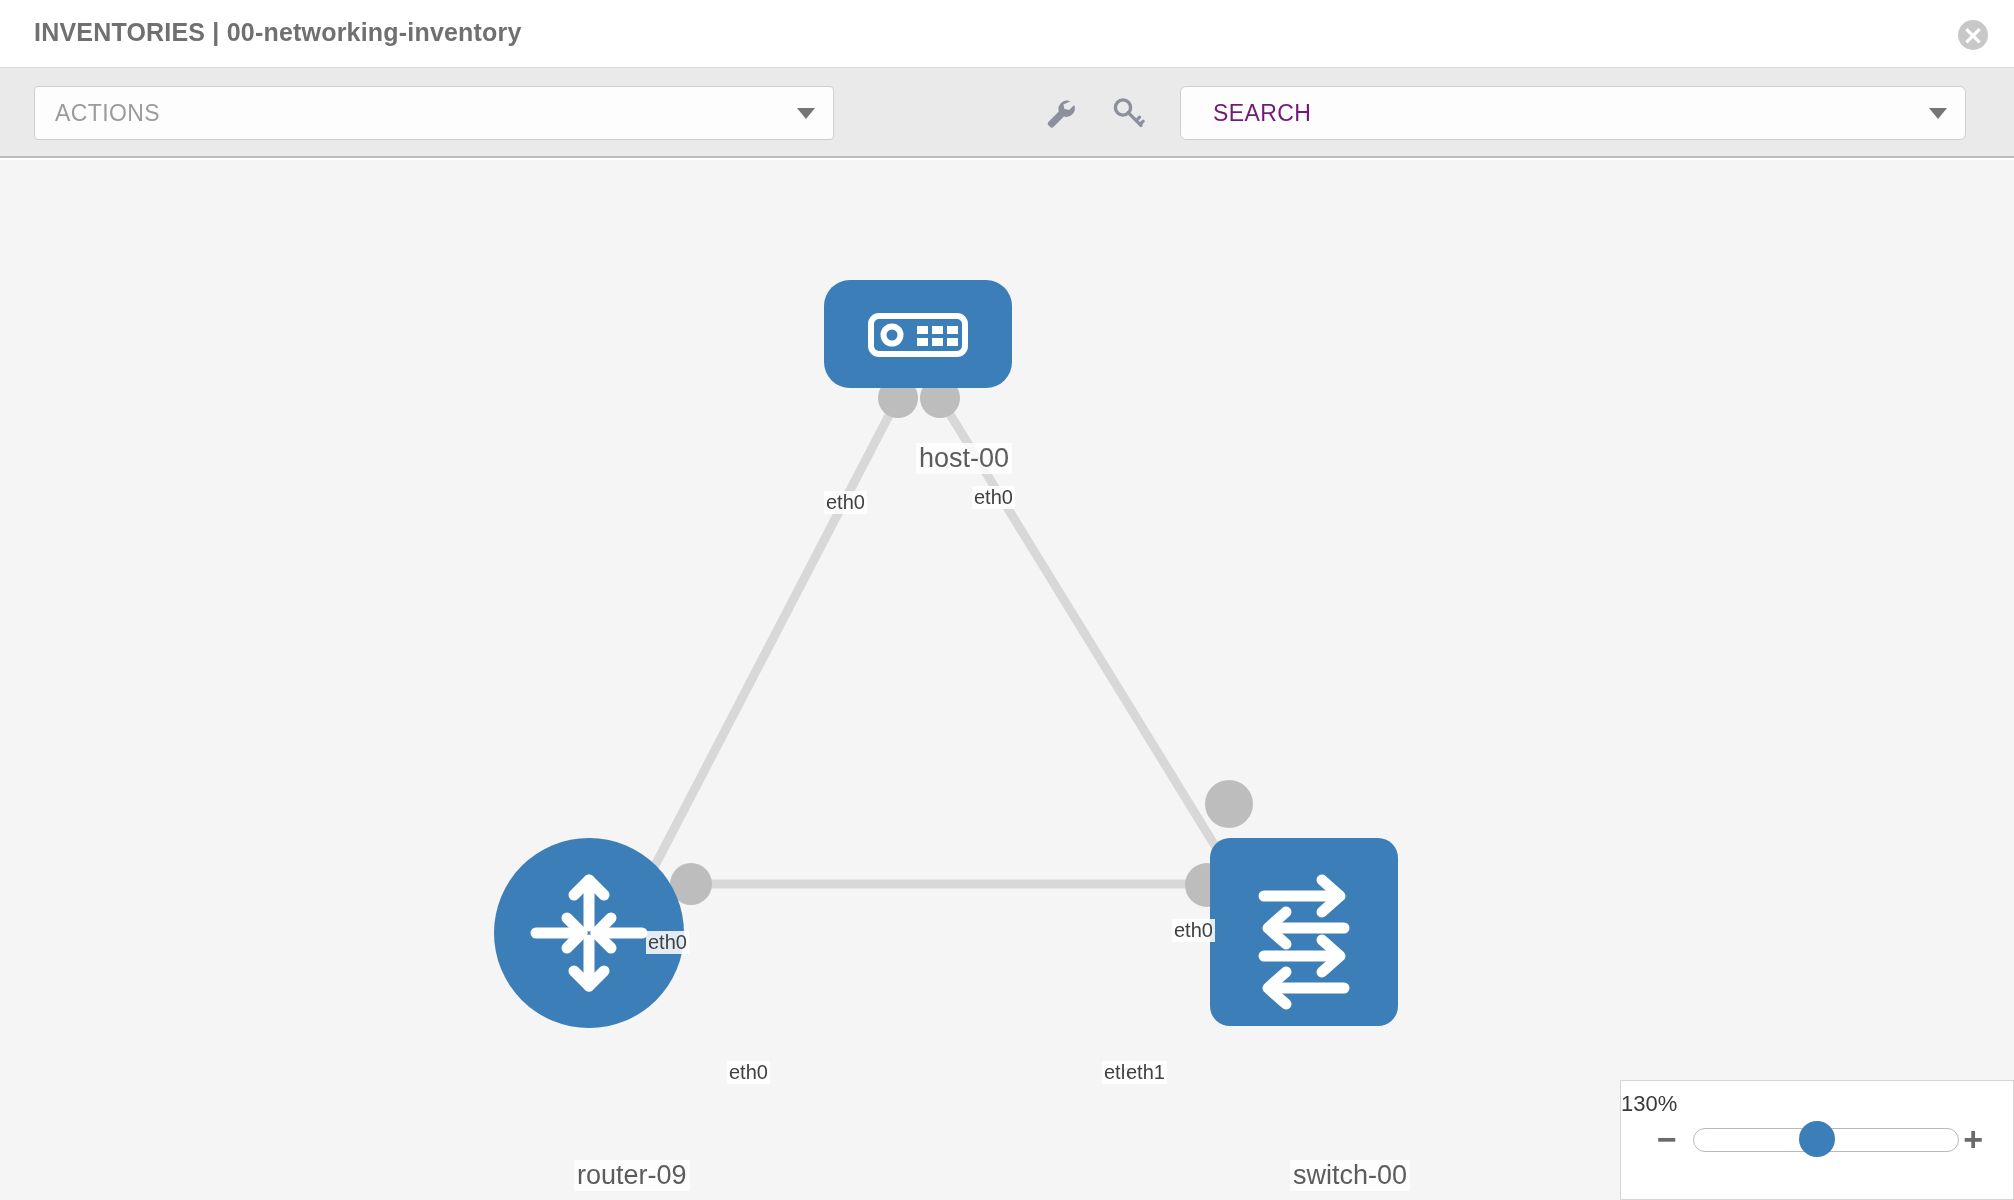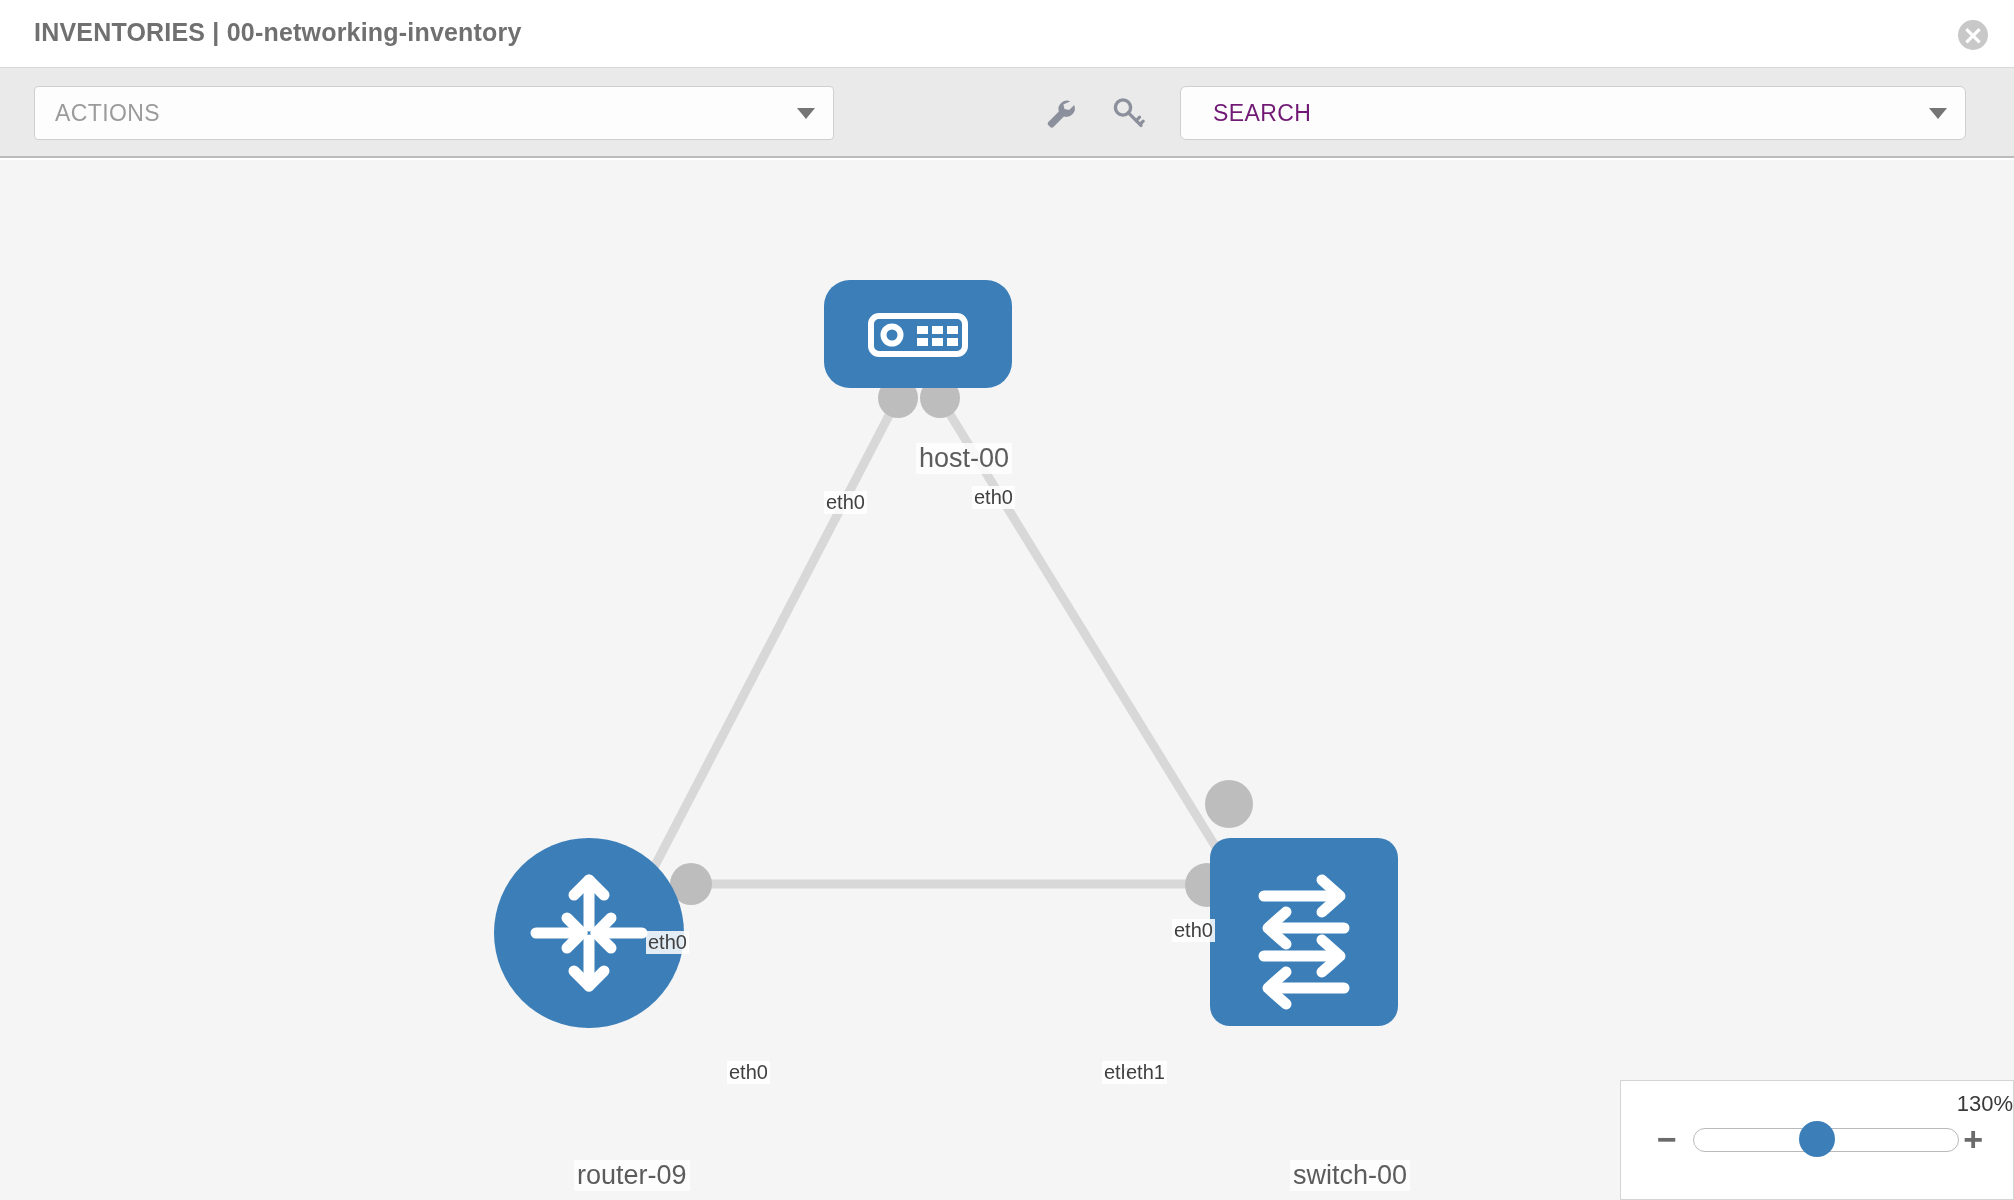--- a/index.html
+++ b/index.html
@@ -185,21 +185,21 @@
     width: 394px;
     height: 120px;
     background: #ffffff;
     border: 1px solid #d4d4d4;
     box-sizing: border-box;
   }
   .zoom-value {
     position: absolute;
     top: 10px;
     left: 0; right: 0;
-    text-align: right;
+    text-align: left;
     font-size: 22px;
     color: #3a3a3a;
   }
   .zoom-minus, .zoom-plus {
     position: absolute;
     top: 44px;
     color: #6b6b6b;
     font-size: 34px;
     line-height: 28px;
     cursor: pointer;

